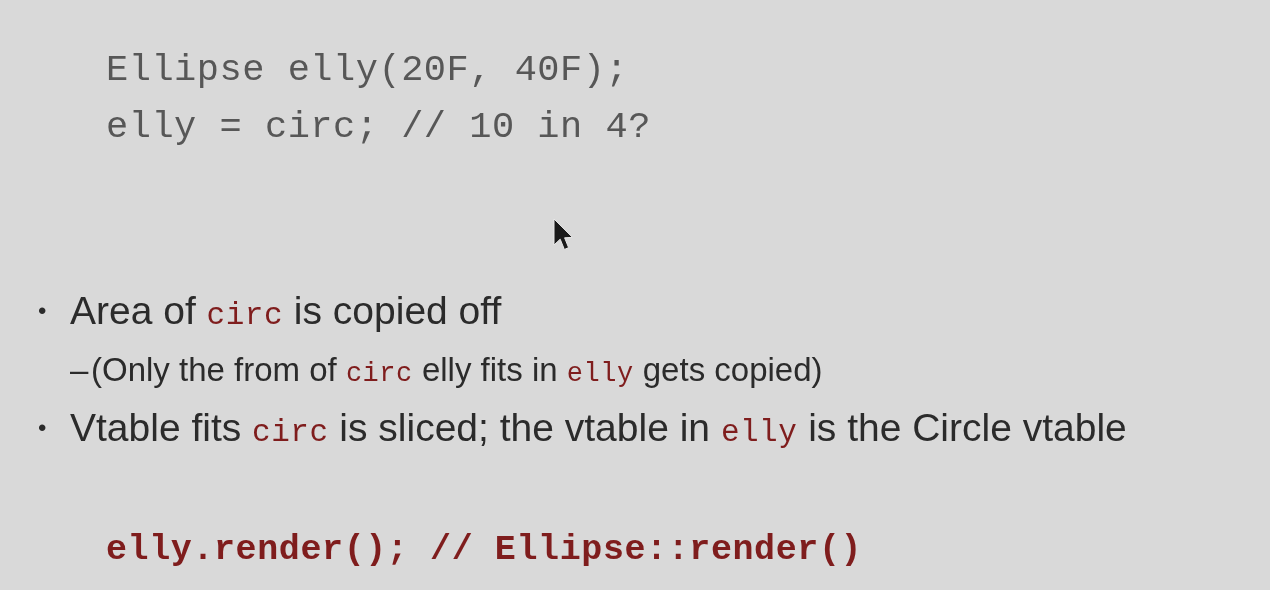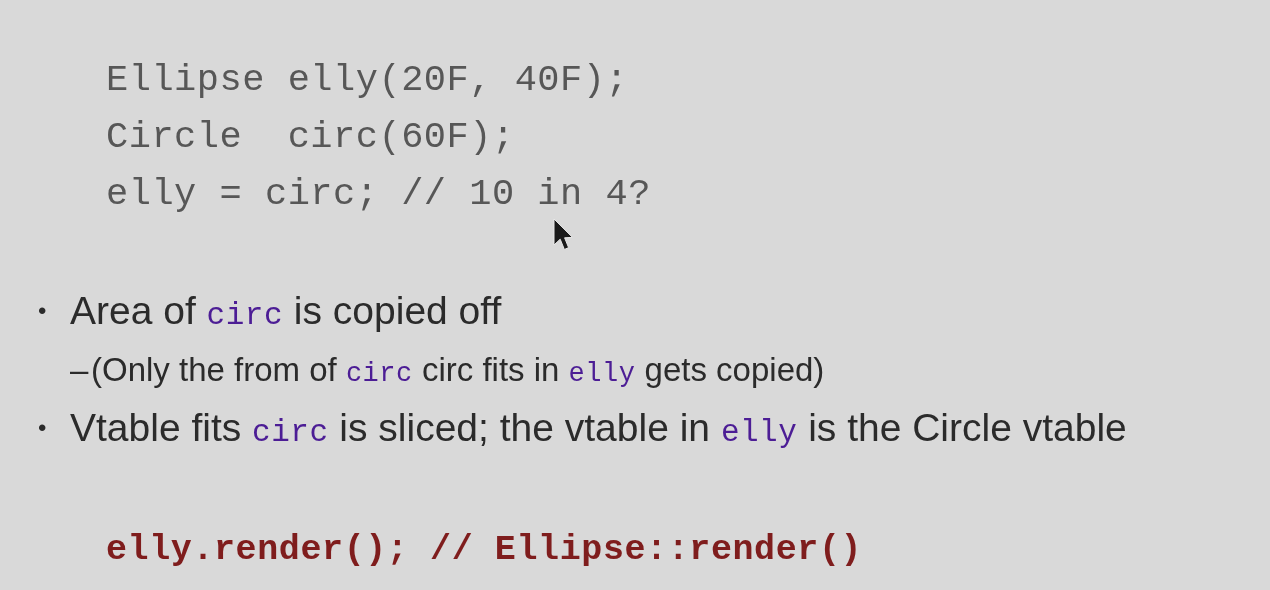--- a/index.html
+++ b/index.html
@@ -21,21 +21,20 @@
     width: 1270px;
     height: 590px;
     background: #d9d9d9;
   }
 
   
   .code-block {
     position: absolute;
     left: 106px;
     top: 42px;
-    margin-top: 10px;
   }
   .code-line {
     font-family: "Liberation Mono", "DejaVu Sans Mono", monospace;
     font-size: 37px;
     line-height: 57px;
     color: #575757;
     white-space: pre;
     letter-spacing: 0.5px;
   }
 
@@ -79,21 +78,21 @@
     line-height: 52px;
   }
 
   .bullet-text {
     flex: 1 1 auto;
   }
 
   
   .mono {
     font-family: "Liberation Mono", "DejaVu Sans Mono", monospace;
-    color: #4c1d95;
+    color: #7f1d1d;
     letter-spacing: 0.5px;
   }
   .bullet-row.lvl1 .mono { font-size: 31px; }
   .bullet-row.lvl2 .mono { font-size: 27px; }
 
   
   .code-bold {
     position: absolute;
     left: 106px;
     top: 527px;
@@ -116,34 +115,33 @@
     pointer-events: none;
   }
 </style>
 </head>
 <body>
 
 <div id="slide">
 
   <div class="code-block">
     <div class="code-line">Ellipse elly(20F, 40F);</div>
-    <div class="code-line">Circle  circ(60F);</div>
     <div class="code-line">elly = circ; // 10 in 4?</div>
   </div>
 
   <div class="bullets">
 
     <div class="bullet-row lvl1">
       <span class="marker">•</span>
       <span class="bullet-text"><span>Area of </span><span class="mono">circ</span><span> is copied off</span></span>
     </div>
 
     <div class="bullet-row lvl2">
       <span class="marker">–</span>
-      <span class="bullet-text"><span>(Only the from of </span><span class="mono">circ</span><span> circ fits in </span><span class="mono">elly</span><span> gets copied)</span></span>
+      <span class="bullet-text"><span>(Only the from of </span><span class="mono">circ</span><span> elly fits in </span><span class="mono">elly</span><span> gets copied)</span></span>
     </div>
 
     <div class="bullet-row lvl1">
       <span class="marker">•</span>
       <span class="bullet-text"><span>Vtable fits </span><span class="mono">circ</span><span> is sliced; the vtable in </span><span class="mono">elly</span><span> is the Circle vtable</span></span>
     </div>
 
   </div>
 
   <div class="code-bold">elly.render(); // Ellipse::render()</div>

